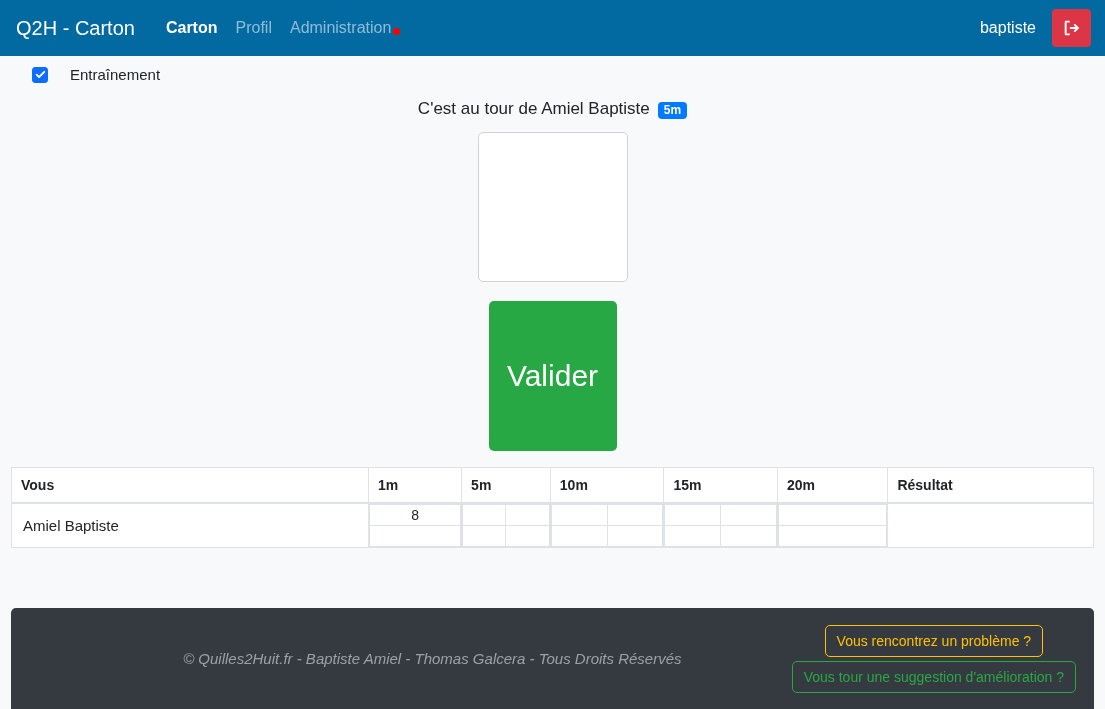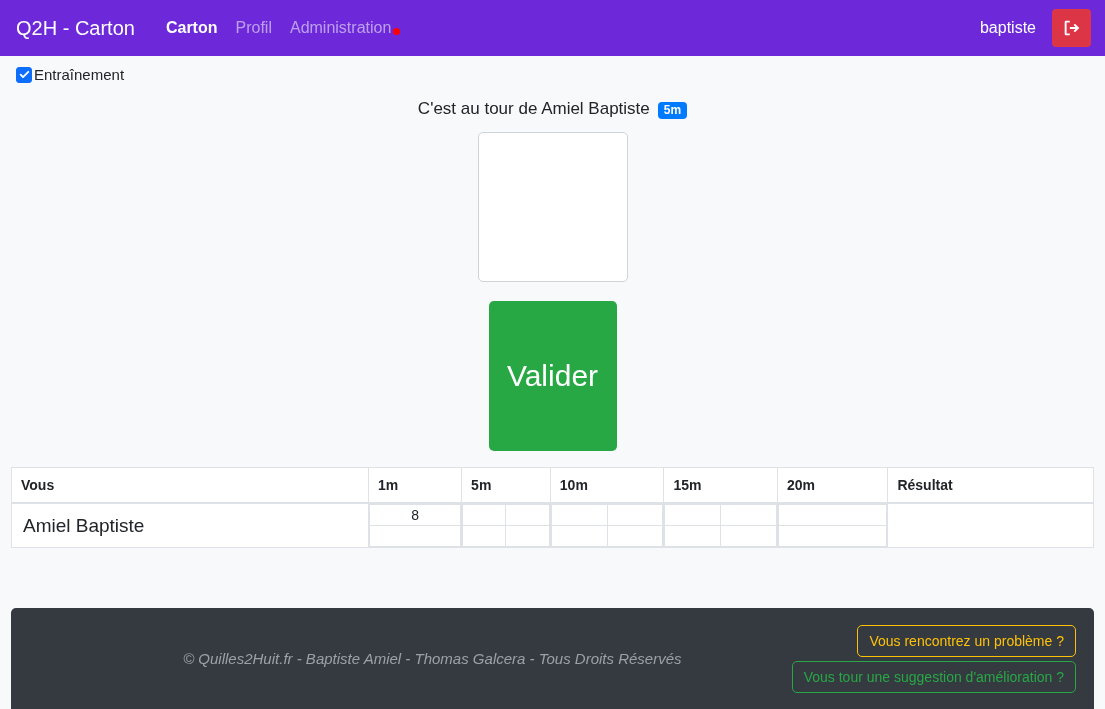--- a/index.html
+++ b/index.html
@@ -7,21 +7,21 @@
     margin: 0; padding: 0;
     width: 1105px; height: 709px;
     background: #f8f9fa;
     font-family: "Liberation Sans", sans-serif;
     overflow: hidden;
   }
 
   
   .navbar {
     height: 56px;
-    background: #6d28d9;
+    background: #0369a1;
     display: flex;
     align-items: center;
     padding: 0 12px;
     position: relative;
   }
   .brand {
     color: #fff;
     font-size: 20px;
     margin-left: 4px;
     margin-right: 22px;
@@ -63,22 +63,22 @@
     width: 39px; height: 38px;
     display: flex; align-items: center; justify-content: center;
     cursor: pointer;
   }
   .logout-btn svg { display: block; }
 
   
   .training-row {
     display: flex;
     align-items: center;
-    gap: 2px;
-    padding: 10px 0 8px 16px;
+    gap: 22px;
+    padding: 10px 0 8px 32px;
   }
   .cb {
     width: 16px; height: 16px;
     border-radius: 3px;
     background: #0d6efd;
     border: 1px solid #0d6efd;
     display: flex; align-items: center; justify-content: center;
     cursor: pointer;
     flex: none;
   }
@@ -142,21 +142,21 @@
   table.scores thead th {
     font-weight: bold;
     text-align: left;
     padding: 9px 9px;
     vertical-align: middle;
     border-bottom-width: 2px;
   }
   .name-cell {
     padding: 0 11px;
     vertical-align: middle;
-    font-size: 19px;
+    font-size: 15px;
   }
   .sub-table {
     border-collapse: collapse;
     width: 100%;
     height: 100%;
   }
   .sub-table td {
     border: 1px solid #e4e7ea;
     height: 21px;
     text-align: center;
@@ -181,21 +181,21 @@
     color: #9ba1a6;
     font-size: 15px;
     flex: 1;
     text-align: center;
     padding-left: 62px;
     font-style: italic;
   }
   .footer-btns {
     display: flex;
     flex-direction: column;
-    align-items: flex-end;
+    align-items: center;
     gap: 4px;
     padding-right: 18px;
   }
   .btn-outline {
     background: transparent;
     border-radius: 5px;
     font-size: 14px;
     padding: 7px 11px;
     cursor: pointer;
     font-family: "Liberation Sans", sans-serif;

